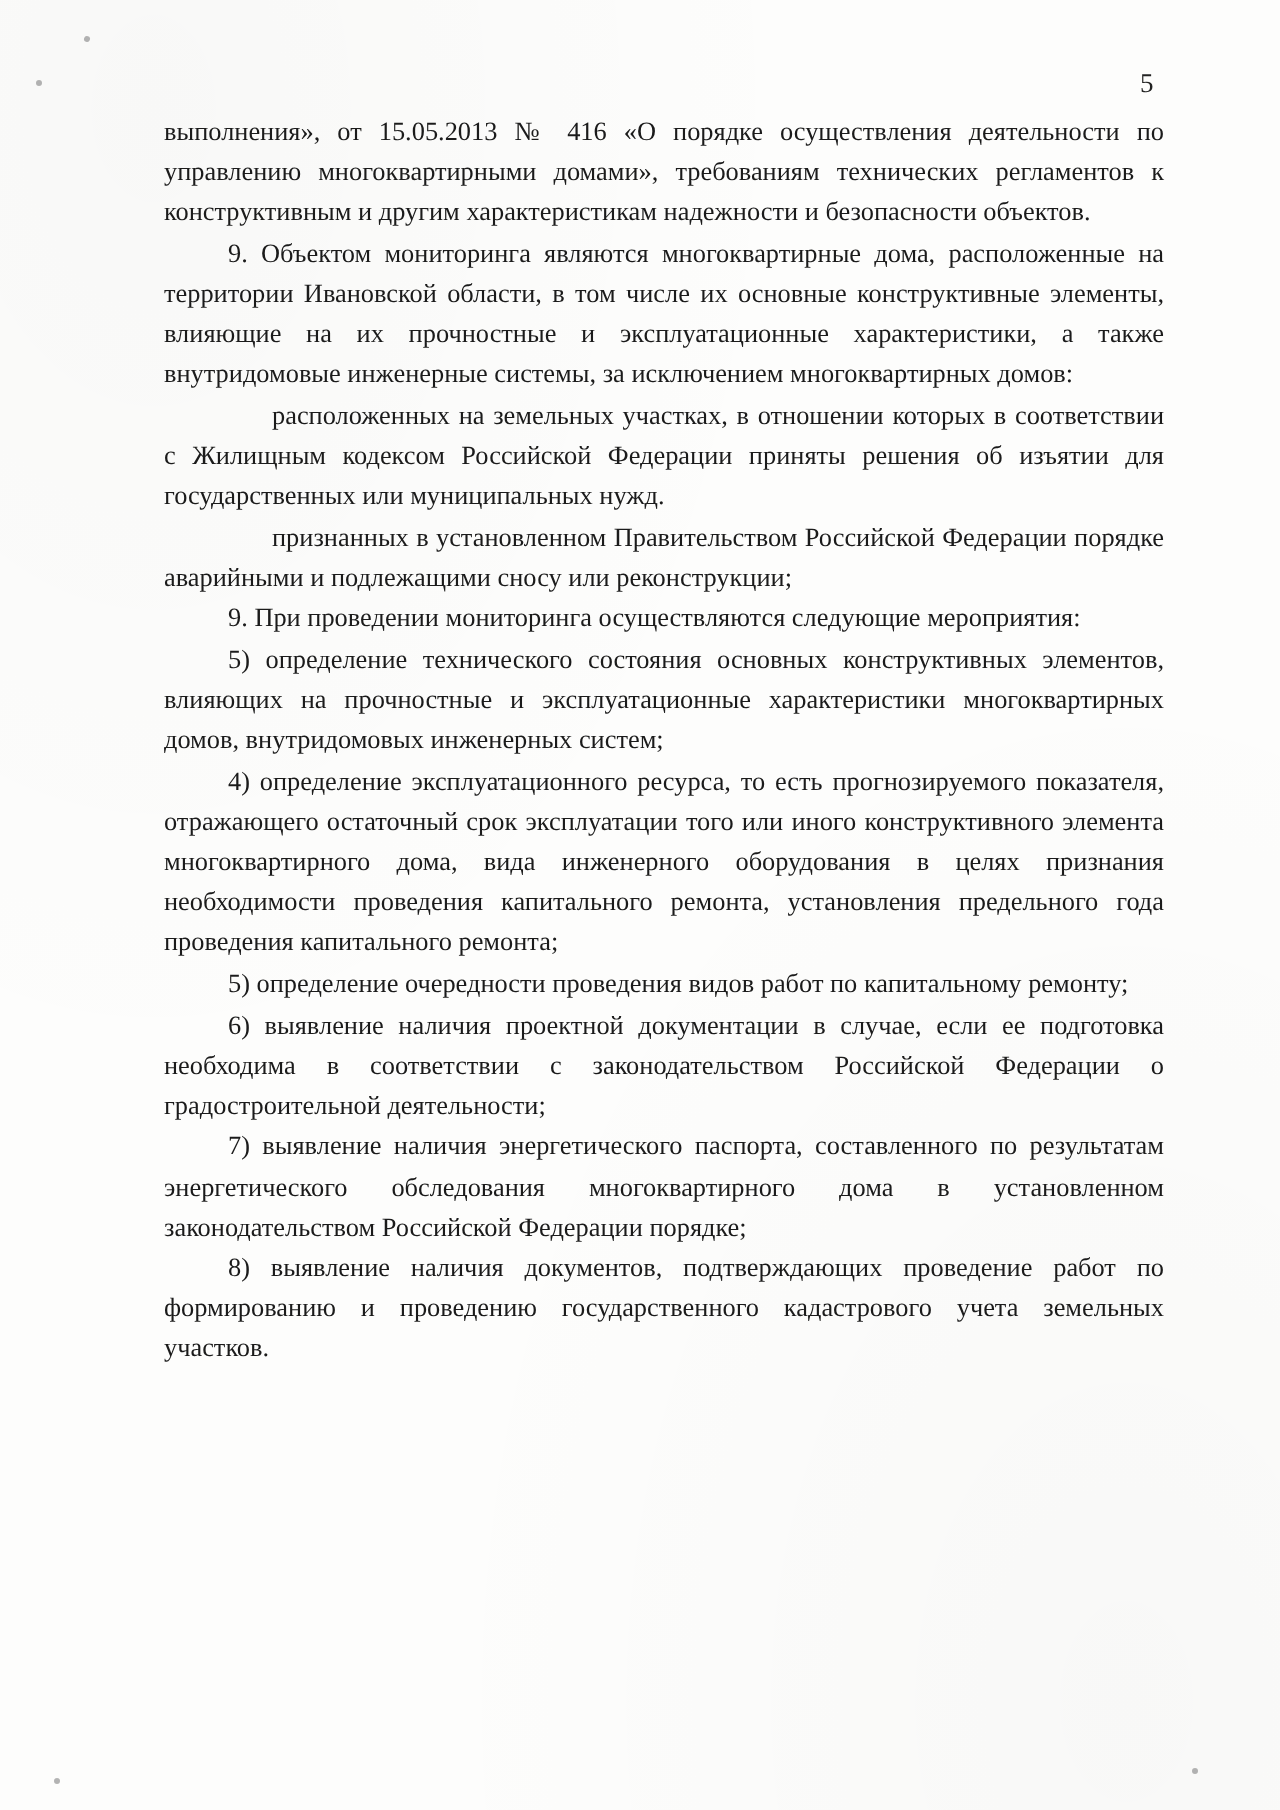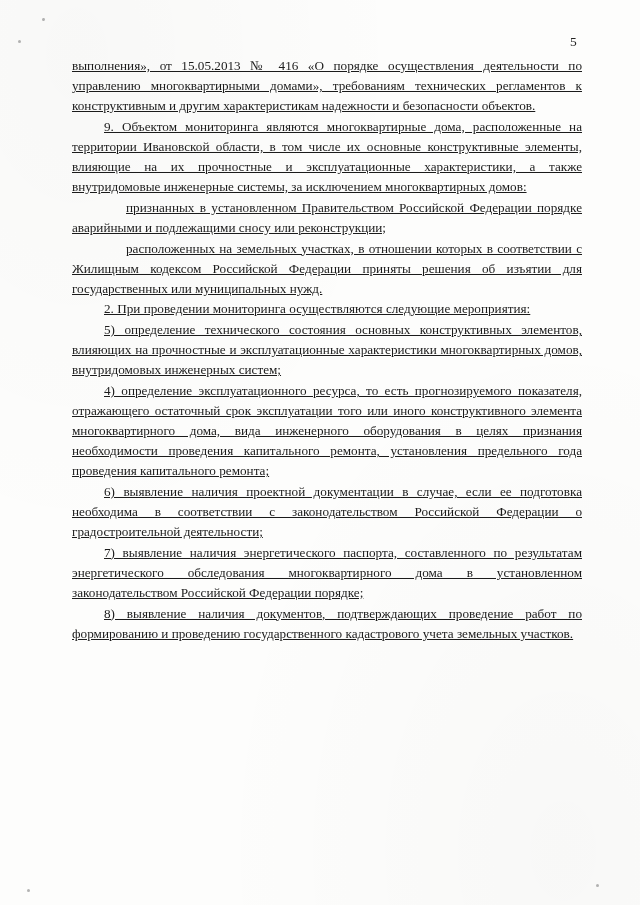--- a/index.html
+++ b/index.html
@@ -47,46 +47,46 @@
   .body-text {
     margin-top: 18px;
     font-size: 13.2px;
     line-height: 1.52;
     text-align: justify;
     text-justify: inter-word;
     color: #1b1b1b;
     -webkit-font-smoothing: antialiased;
   }
   .body-text p {
-    margin: 0 0 0.05em 0;
+    margin: 0 0 0.05em 10px;
     text-align: justify;
-    text-decoration: underline;
   }
   .p-indent { text-indent: 32px; }
   .p-indent-big { text-indent: 54px; }
   .p-none { text-indent: 0; }
 </style>
 </head>
 <body>
 
 <div class="page">
 
   <div class="speck s1"></div>
   <div class="speck s2"></div>
   <div class="speck s3"></div>
   <div class="speck s4"></div>
 
   <div class="page-number">5</div>
 
   <div class="body-text">
     <p class="p-none">выполнения», от 15.05.2013 № 416 «О порядке осуществления деятельности по управлению многоквартирными домами», требованиям технических регламентов к конструктивным и другим характеристикам надежности и безопасности объектов.</p>
     <p class="p-indent">9. Объектом мониторинга являются многоквартирные дома, расположенные на территории Ивановской области, в том числе их основные конструктивные элементы, влияющие на их прочностные и эксплуатационные характеристики, а также внутридомовые инженерные системы, за исключением многоквартирных домов:</p>
+    <p class="p-indent-big">расположенных на земельных участках, в отношении которых в соответствии с Жилищным кодексом Российской Федерации приняты решения об изъятии для государственных или муниципальных нужд.</p>
     <p class="p-indent-big">признанных в установленном Правительством Российской Федерации порядке аварийными и подлежащими сносу или реконструкции;</p>
-    <p class="p-indent-big">расположенных на земельных участках, в отношении которых в соответствии с Жилищным кодексом Российской Федерации приняты решения об изъятии для государственных или муниципальных нужд.</p>
-    <p class="p-indent">2. При проведении мониторинга осуществляются следующие мероприятия:</p>
+    <p class="p-indent">9. При проведении мониторинга осуществляются следующие мероприятия:</p>
     <p class="p-indent">5) определение технического состояния основных конструктивных элементов, влияющих на прочностные и эксплуатационные характеристики многоквартирных домов, внутридомовых инженерных систем;</p>
     <p class="p-indent">4) определение эксплуатационного ресурса, то есть прогнозируемого показателя, отражающего остаточный срок эксплуатации того или иного конструктивного элемента многоквартирного дома, вида инженерного оборудования в целях признания необходимости проведения капитального ремонта, установления предельного года проведения капитального ремонта;</p>
+    <p class="p-indent">5) определение очередности проведения видов работ по капитальному ремонту;</p>
     <p class="p-indent">6) выявление наличия проектной документации в случае, если ее подготовка необходима в соответствии с законодательством Российской Федерации о градостроительной деятельности;</p>
     <p class="p-indent">7) выявление наличия энергетического паспорта, составленного по результатам энергетического обследования многоквартирного дома в установленном законодательством Российской Федерации порядке;</p>
     <p class="p-indent">8) выявление наличия документов, подтверждающих проведение работ по формированию и проведению государственного кадастрового учета земельных участков.</p>
   </div>
 
 </div>
 
 </body></html>

